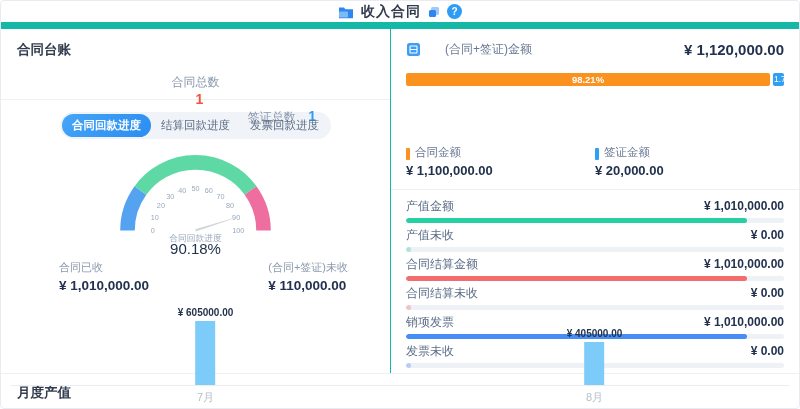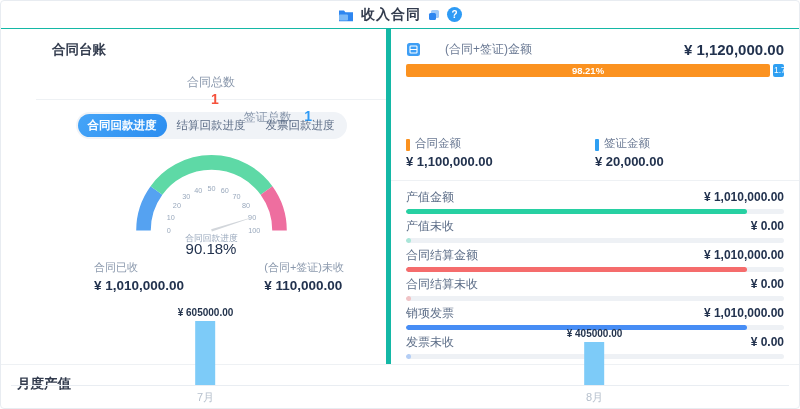--- a/index.html
+++ b/index.html
@@ -1,27 +1,27 @@
 <!DOCTYPE html>
 <html><head>
 <meta charset="utf-8">
 <style>
   * { margin:0; padding:0; box-sizing:border-box; }
   html,body { background:#fff; }
   body { font-family:"Liberation Sans","DejaVu Sans",sans-serif; width:800px; }
   .app { width:800px; height:409px; border:1px solid #e8ecf1; border-radius:4px; overflow:hidden; background:#fff; display:flex; flex-direction:column; }
 
   
-  .hdr { height:28px; flex:0 0 28px; display:flex; align-items:center; justify-content:center; gap:7px; border-bottom:1px solid #14b8a6; }
+  .hdr { height:28px; flex:0 0 28px; display:flex; align-items:center; justify-content:center; gap:7px; border-bottom:7px solid #14b8a6; }
   .hdr .title { font-size:14px; font-weight:700; color:#333c4e; letter-spacing:1px; }
   .icon-help { width:15px; height:15px; border-radius:50%; background:#2e9bf5; color:#fff; font-size:10px; font-weight:700; text-align:center; line-height:15px; cursor:pointer; }
 
   
   .main { flex:0 0 244px; display:flex; border-bottom:1px solid #eef1f4; }
-  .left { width:390px; flex:0 0 390px; border-right:5px solid #14b8a6;padding-left:35px; }
+  .left { width:390px; flex:0 0 390px; border-right:1px solid #14b8a6; }
   .right { flex:1; padding:12px 15px 0; }
 
   
   .sec1 { height:71px; padding:12px 16px 0; border-bottom:1px solid #eef1f4; }
   .sec1 .ptitle { font-size:13.5px; font-weight:700; color:#333c4e; }
   .totals { display:flex; align-items:center; margin-top:15px;flex-direction:column; }
   .totals .lbl { font-size:12px; color:#8b99ad; }
   .totals b { font-size:14px; margin-left:8px; }
   .cnt-red { color:#f5523c; }
   .cnt-blue { color:#2f9bf6; }
@@ -34,21 +34,21 @@
   .gauge-wrap { text-align:center; margin-top:2px; }
   .gauge-value { font-size:15px; font-weight:400; color:#22324e; margin-top:-8px; }
   .amounts { display:flex; justify-content:space-between; padding:0 42px 0 58px; margin-top:3px; }
   .amt .lbl { font-size:11px; color:#8b99ad; margin-bottom:3px; }
   .amt .val { font-size:13.5px; font-weight:800; color:#22324e; }
 
   
   .rtop { display:flex; align-items:center; gap:24px; }
   .rtop .rlabel { font-size:12px; color:#6b7a94; }
   .rtop .rtotal { margin-left:auto; font-size:15px; font-weight:800; color:#22324e; }
-  .stackbar { display:flex; align-items:center; height:25px; }
+  .stackbar { margin-top:9px; display:flex; align-items:center; height:25px; }
   .bar-main { flex:1; height:13px; border-radius:2px; color:#fff; font-size:9.5px; font-weight:700; text-align:center; line-height:13px; }
   .bar-tip { width:11px; height:13px; margin-left:3px; border-radius:2px; color:#fff; font-size:8.5px; line-height:13px; overflow:hidden; white-space:nowrap; padding-left:1px; }
   .legend { display:flex; margin-top:9px; }
   .leg { width:50%; }
   .leg-top { display:flex; align-items:flex-end; gap:5px; font-size:11.5px; color:#6b7a94;margin-top:44px; }
   .leg-mark { width:4px; height:12px; border-radius:1px; }
   .leg-val { margin-top:3px; font-size:13px; font-weight:800; color:#22324e; }
   .hr { height:1px; background:#eef1f4; margin:11px -15px 9px; }
   .srow { margin-bottom:5px; }
   .srow-top { display:flex; justify-content:space-between; font-size:12px; line-height:15px; }

